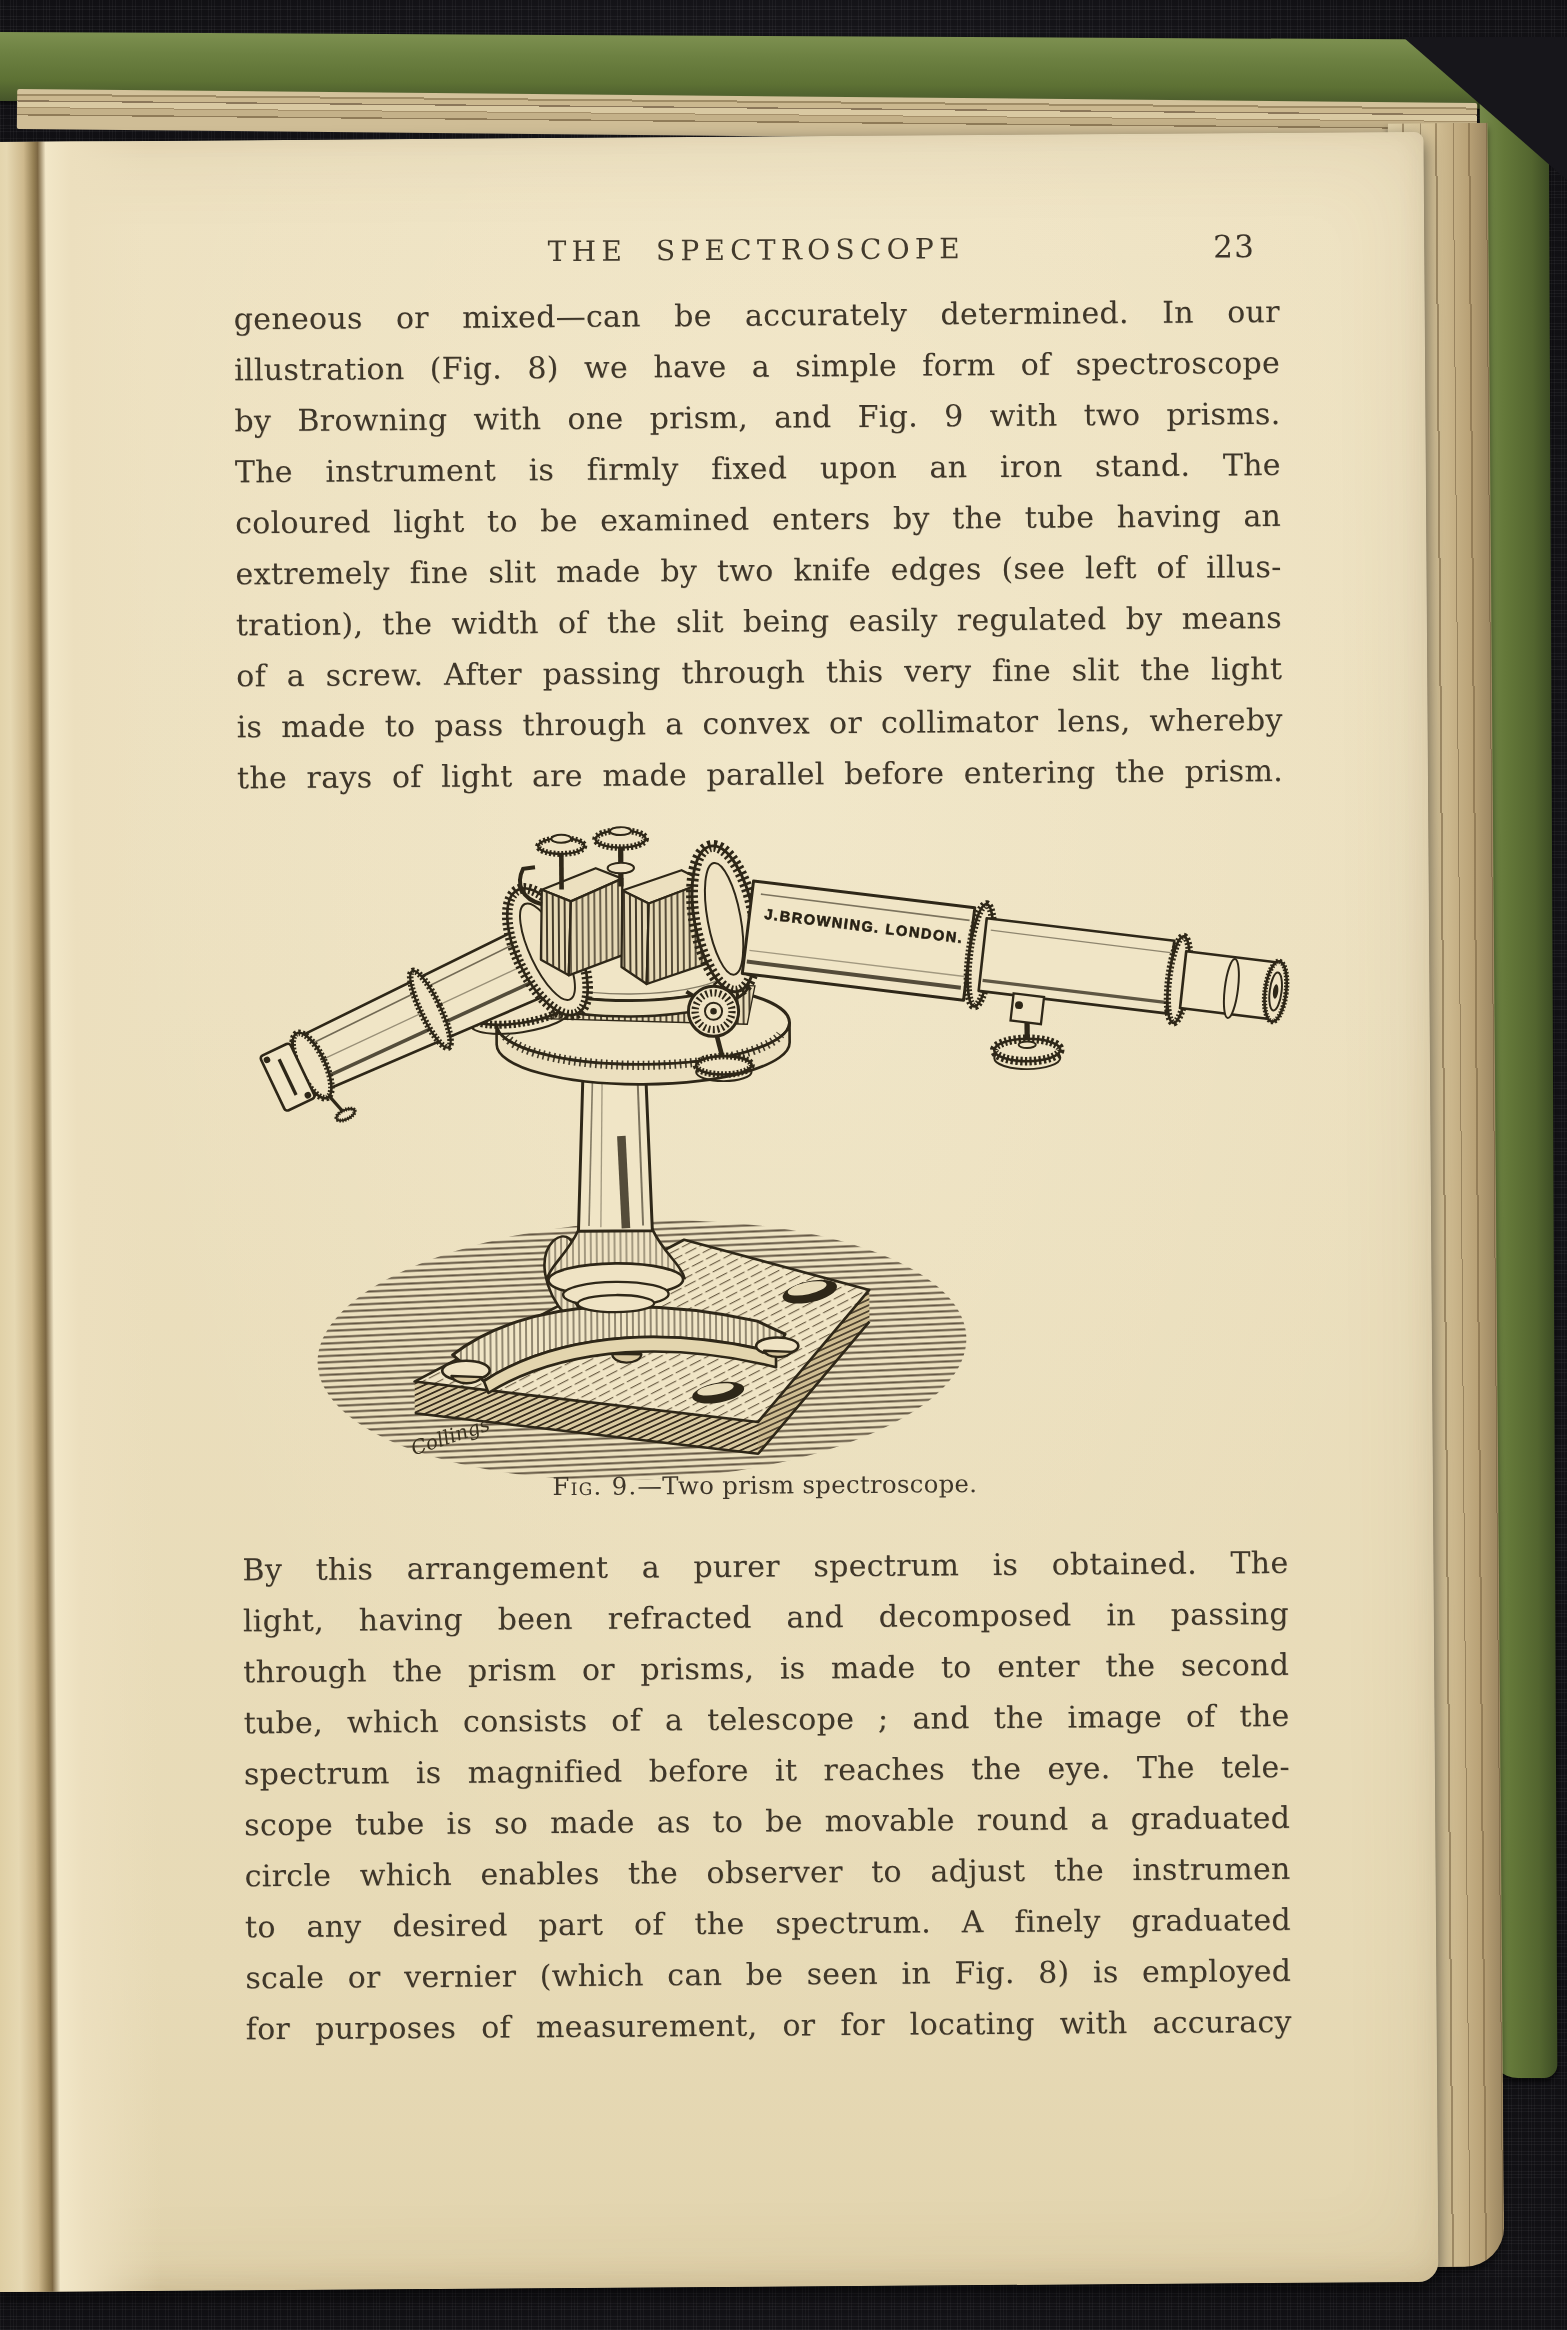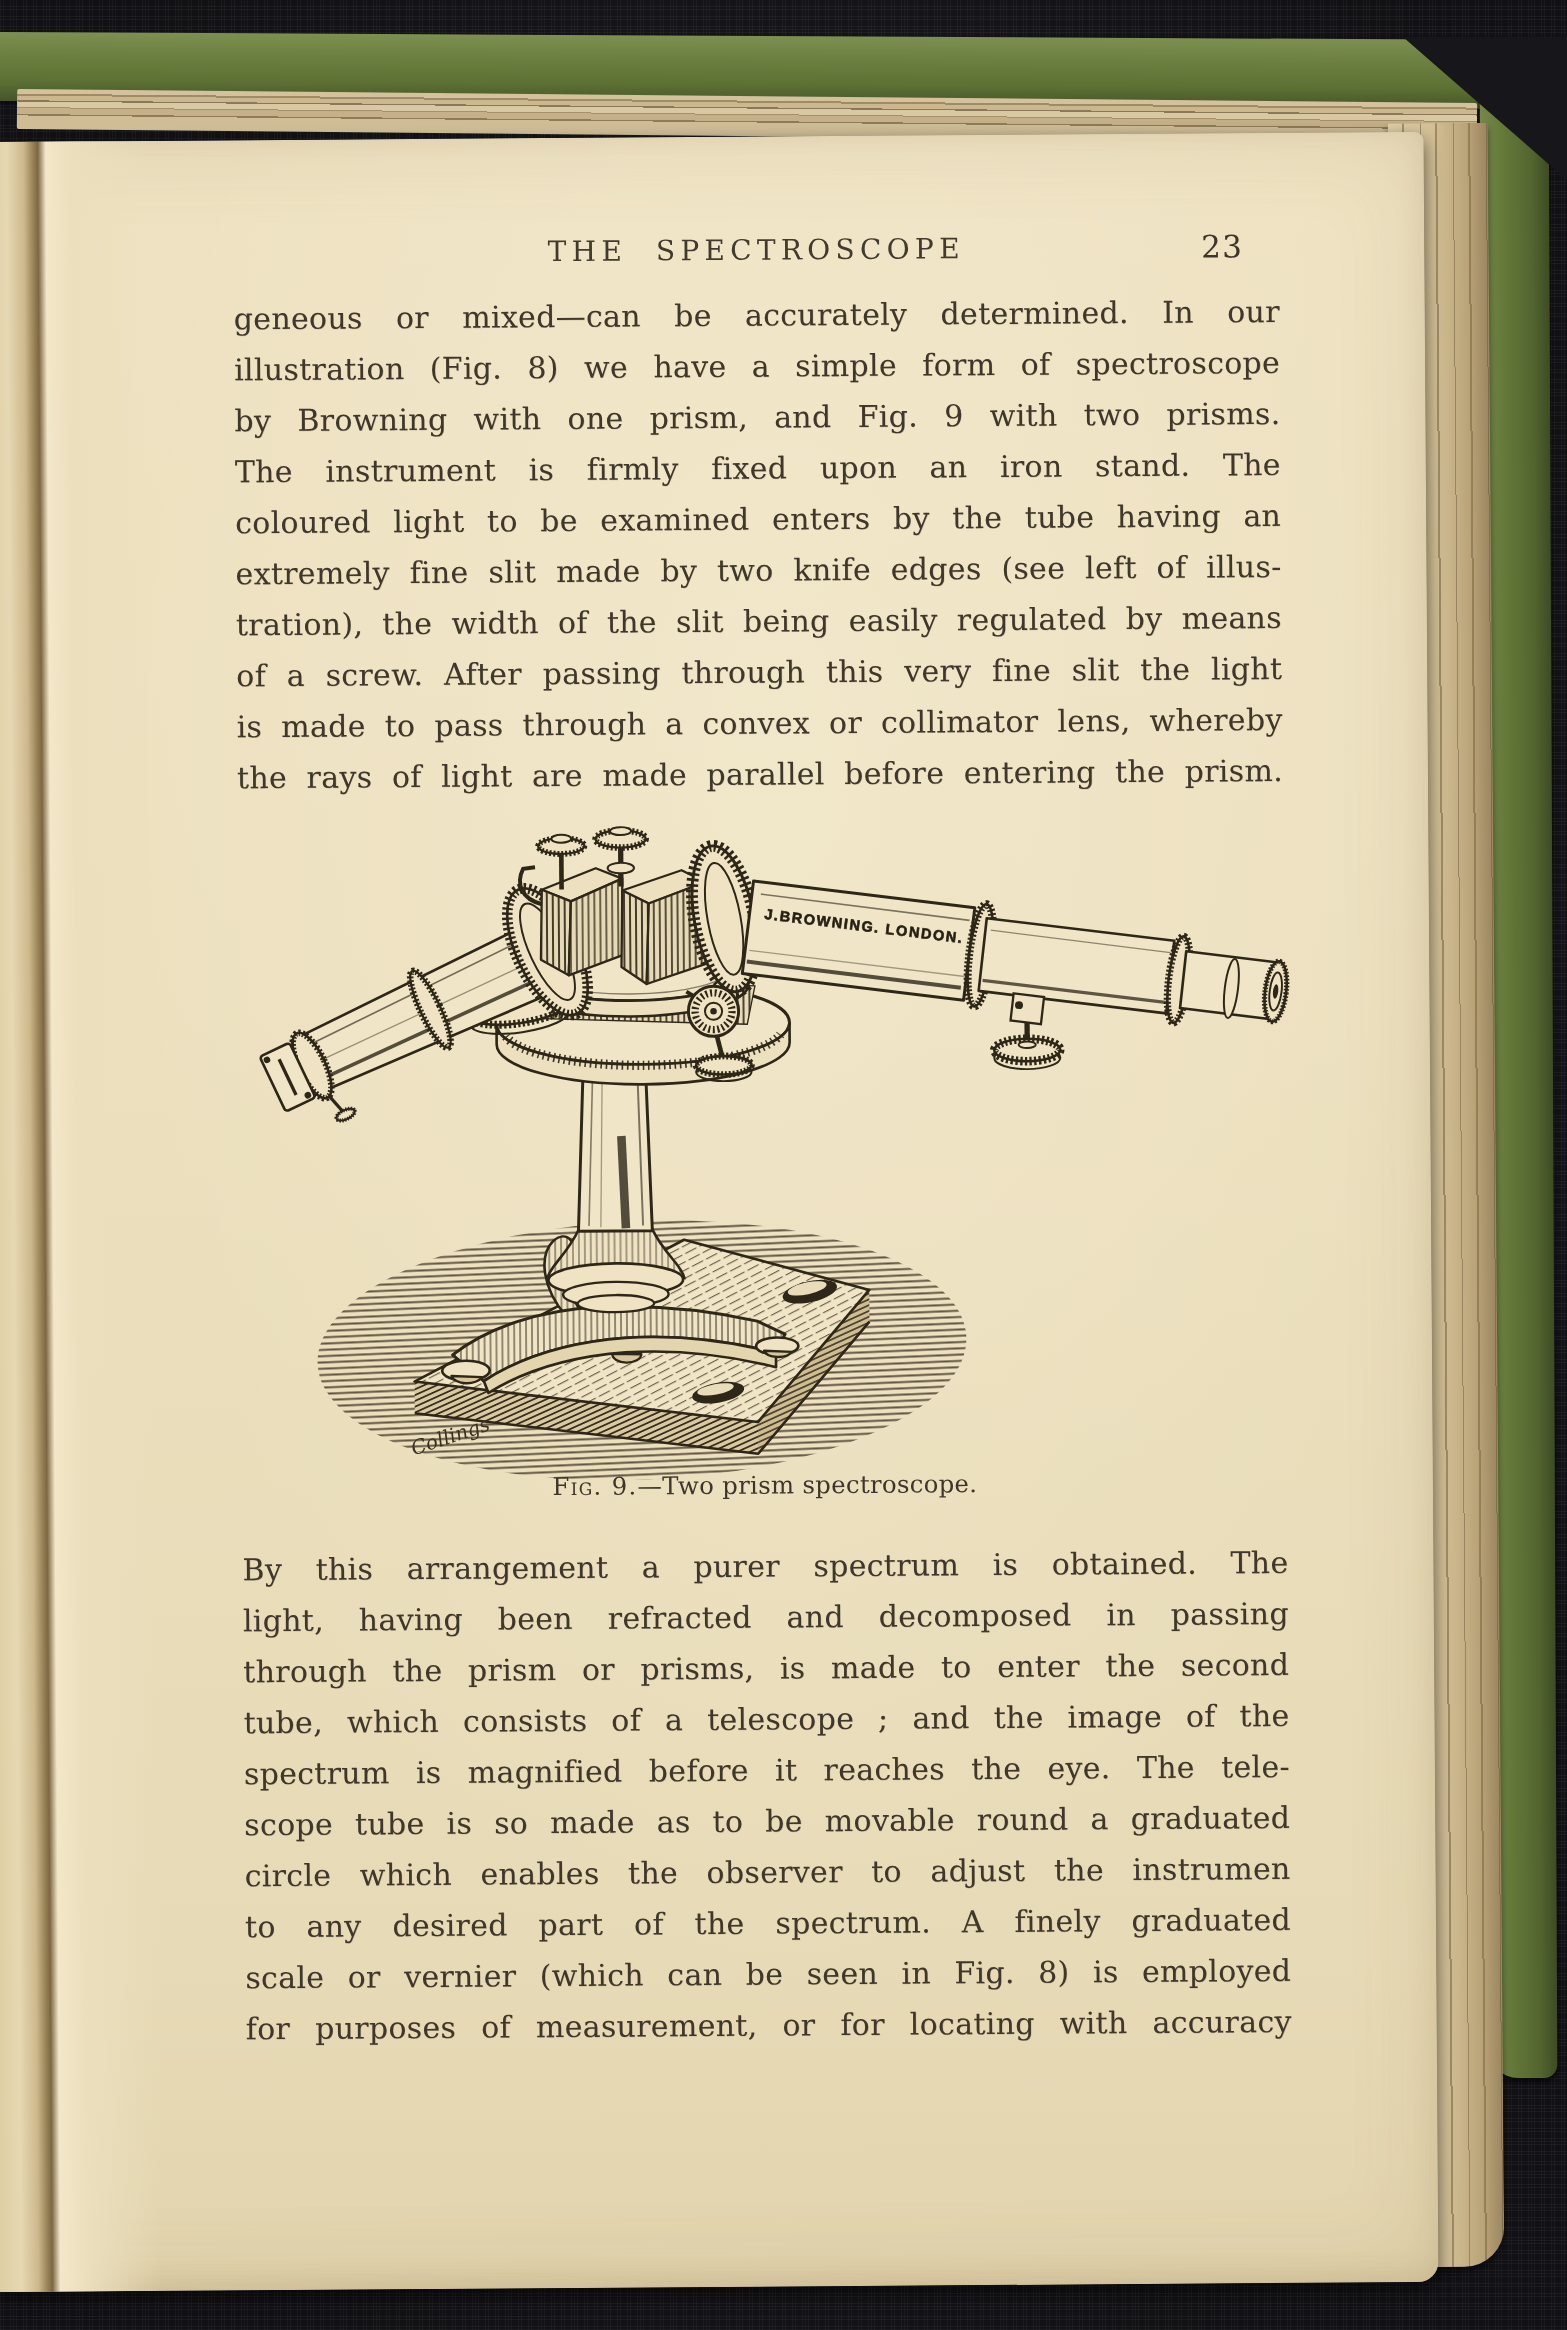--- a/index.html
+++ b/index.html
@@ -70,21 +70,21 @@
       #f2e7c8 67px, #ecdfbe 92px, rgba(236,223,190,0) 168px);
     border-radius:2.6px 0 0 5.3px;
   }
   .content{position:absolute;left:254px;top:0;width:1046px;height:2150px;color:var(--ink);}
   .running-head{position:absolute;top:98px;left:0;width:100%;height:40px;}
   .running-head .title{
     text-align:center;font-size:28px;line-height:32px;
     letter-spacing:5.3px;word-spacing:14.5px;color:#423a2c;
   }
   .running-head .pagenum{
-    position:absolute;right:36px;top:-2.6px;font-size:31px;color:#3d352a;letter-spacing:1.3px;
+    position:absolute;right:24px;top:-2.6px;font-size:31px;color:#3d352a;letter-spacing:1.3px;
   }
   .para{position:absolute;left:0;width:100%;}
   .para1{top:153px;}
   .para2{top:1404px;}
   .line{
     height:51px;line-height:51px;font-size:30px;
     text-align:justify;text-align-last:justify;
     letter-spacing:0.3px;word-spacing:1.3px;color:var(--ink);
     text-shadow:0.4px 0.5px 0 rgba(62,52,36,.22);
     white-space:nowrap;

